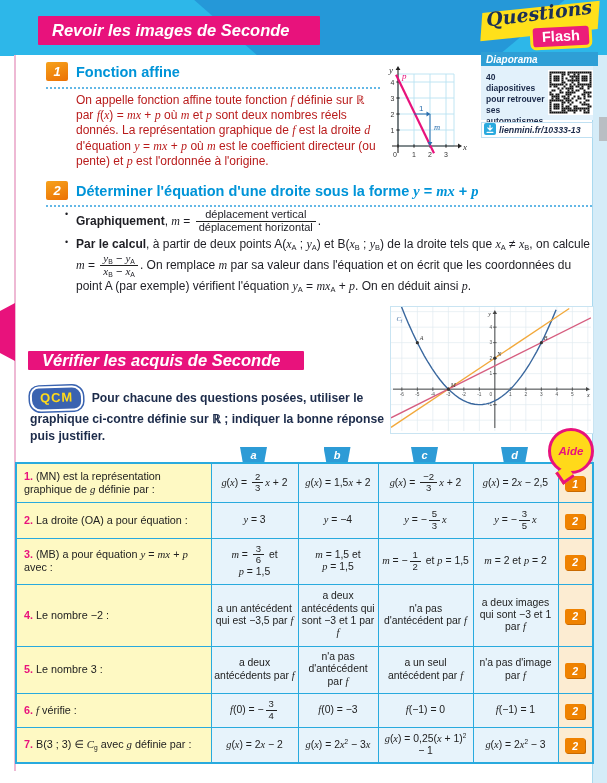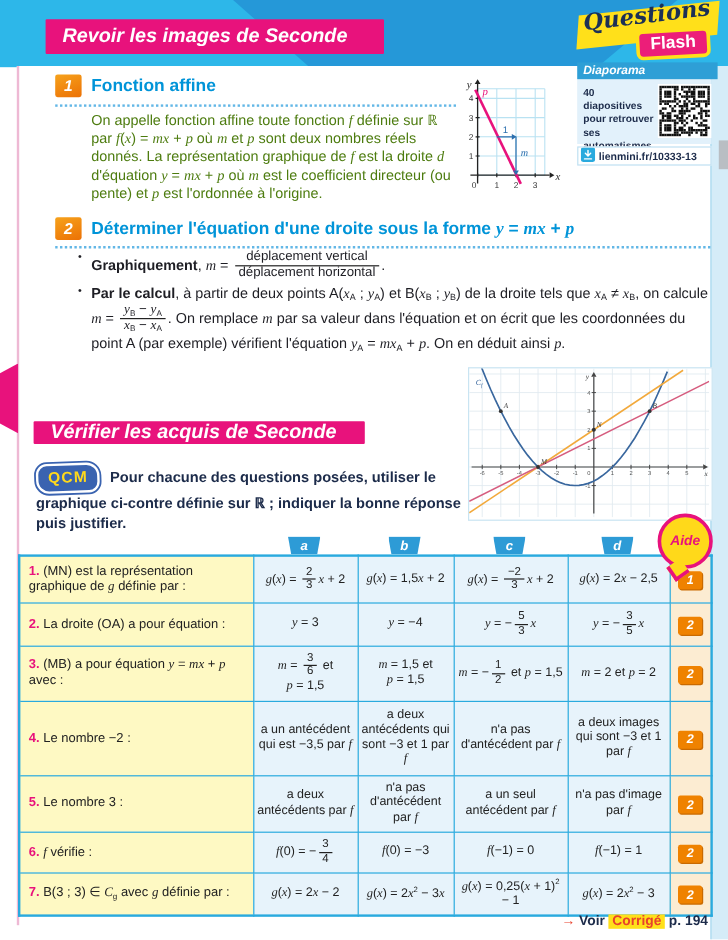--- a/index.html
+++ b/index.html
@@ -29,31 +29,31 @@
           font-style:italic;font-weight:bold;font-size:19px;color:#1c3056;transform:rotate(-7deg);}
   .flash-badge{position:absolute;left:60px;top:26px;background:#ec1e79;color:#fff;font-weight:bold;
                font-size:14.5px;padding:1px 9px 2px;border-radius:3px;transform:rotate(-3deg);box-shadow:0 0 0 3px #ffe01a;}
 
   .diaporama{position:absolute;left:481px;top:52px;width:112px;height:14px;background:#2e9fd6;color:#fff;
              font-weight:bold;font-style:italic;font-size:10px;display:flex;align-items:center;padding-left:5px;z-index:4;}
   .info-box{position:absolute;left:481px;top:66px;width:112px;height:54px;background:#e2f1fb;display:flex;}
   .info-text{width:60px;padding:6px 2px 0 5px;font-size:8.5px;font-weight:bold;color:#1c2b4a;line-height:1.3;}
   .qr-wrap{margin:4px 0 0 1px;}
   .lienmini{position:absolute;left:481px;top:122px;width:112px;height:16px;background:#fff;border:1px solid #bfe0f2;
-            display:flex;align-items:center;gap:3px;font-size:8.8px;font-weight:bold;color:#1c2b4a;padding-left:2px;box-sizing:border-box;}
+            display:flex;align-items:center;gap:3px;font-size:8.8px;font-weight:bold;color:#1c2b4a;padding-left:2px;box-sizing:border-box;font-style:italic;}
 
   
   .sec-badge{position:absolute;width:22px;height:19px;background:linear-gradient(160deg,#f6a21c,#ec7105);color:#fff;
              font-weight:bold;font-style:italic;font-size:13px;display:flex;align-items:center;justify-content:center;border-radius:2px;}
   #badge1{left:46px;top:62px;} #badge2{left:46px;top:181px;}
   .sec-title{position:absolute;color:#0094d8;font-weight:bold;font-size:14.5px;}
   #title1{left:76px;top:64px;} #title2{left:76px;top:183px;width:520px;}
   .dotted{position:absolute;border-top:2px dotted #63b7e6;height:0;}
   #dot1{left:46px;top:87px;width:334px;} #dot2{left:46px;top:205px;width:546px;}
-  .sec1-body{position:absolute;left:76px;top:93px;width:302px;font-size:12px;line-height:1.27;color:#4d7c0f;}
+  .sec1-body{position:absolute;left:76px;top:93px;width:302px;font-size:12px;line-height:1.27;color:#b91c1c;}
   .mini-graph{position:absolute;left:383px;top:60px;}
   .sec2-body{position:absolute;left:64px;top:209px;width:526px;font-size:12px;line-height:1.3;color:#1e1e24;}
   .bullet{position:relative;padding-left:12px;margin-bottom:3px;}
   .bullet::before{content:"\2022";position:absolute;left:1px;top:0;font-size:9px;color:#1e1e24;}
   #bullet3{max-width:322px;}
 
   .qcm-block{position:absolute;left:30px;top:386px;width:362px;font-size:12.2px;font-weight:bold;color:#1c2b4a;line-height:1.38;}
   .qcm-badge{display:inline-block;background:#3a63b0;color:#ffd91a;font-weight:bold;font-size:13px;letter-spacing:1px;
              padding:1px 8px 2px;border-radius:9px 11px 9px 11px;border:2px solid #fff;box-shadow:0 0 0 1.5px #3a63b0;
              transform:rotate(-2deg);margin-right:5px;}
@@ -593,19 +593,13 @@
             <td class="aide"><div class="aide-badge">2</div></td>
           </tr>
         </tbody>
     </table>
   </div>
   <div class="aide-bubble">
     <span>Aide</span>
   </div>
   <div class="aide-tail"></div>
 
-  <div class="footer">
-    <span class="arrow">→</span>
-    <span>Voir</span>
-    <span class="corrige">Corrigé</span>
-    <span>p. 194</span>
-  </div>
 </div>
 
 </body></html>

